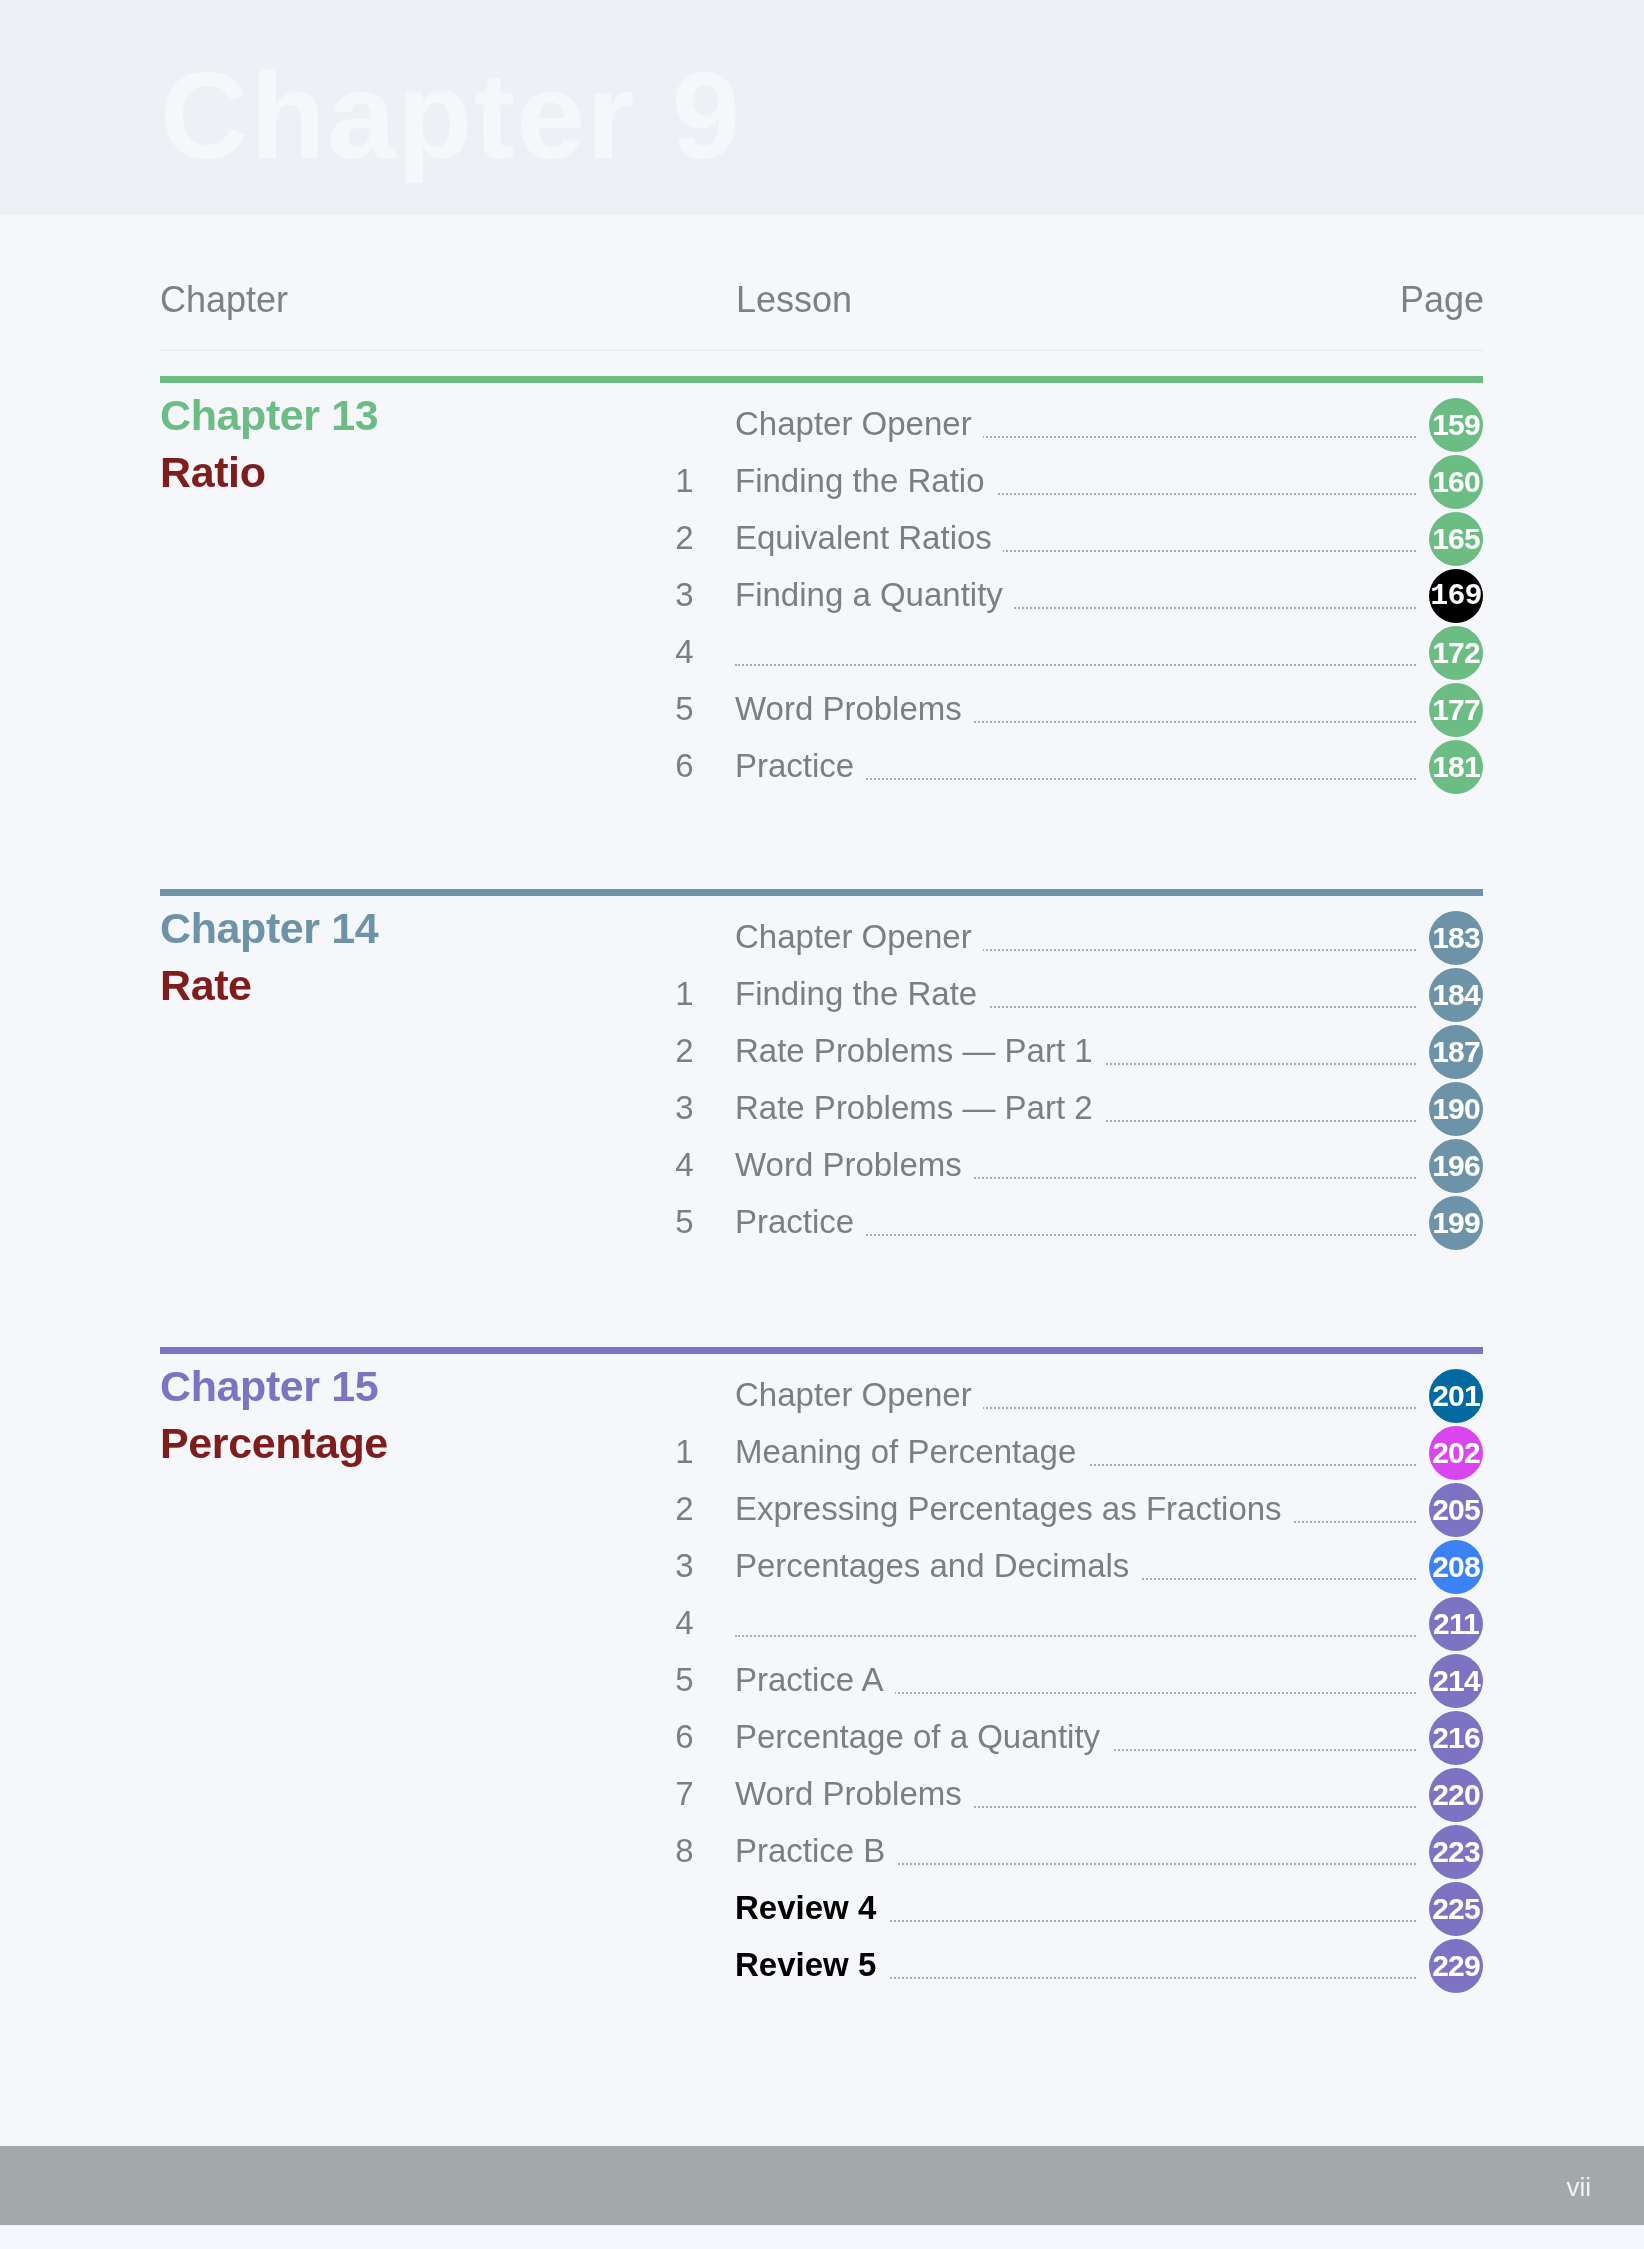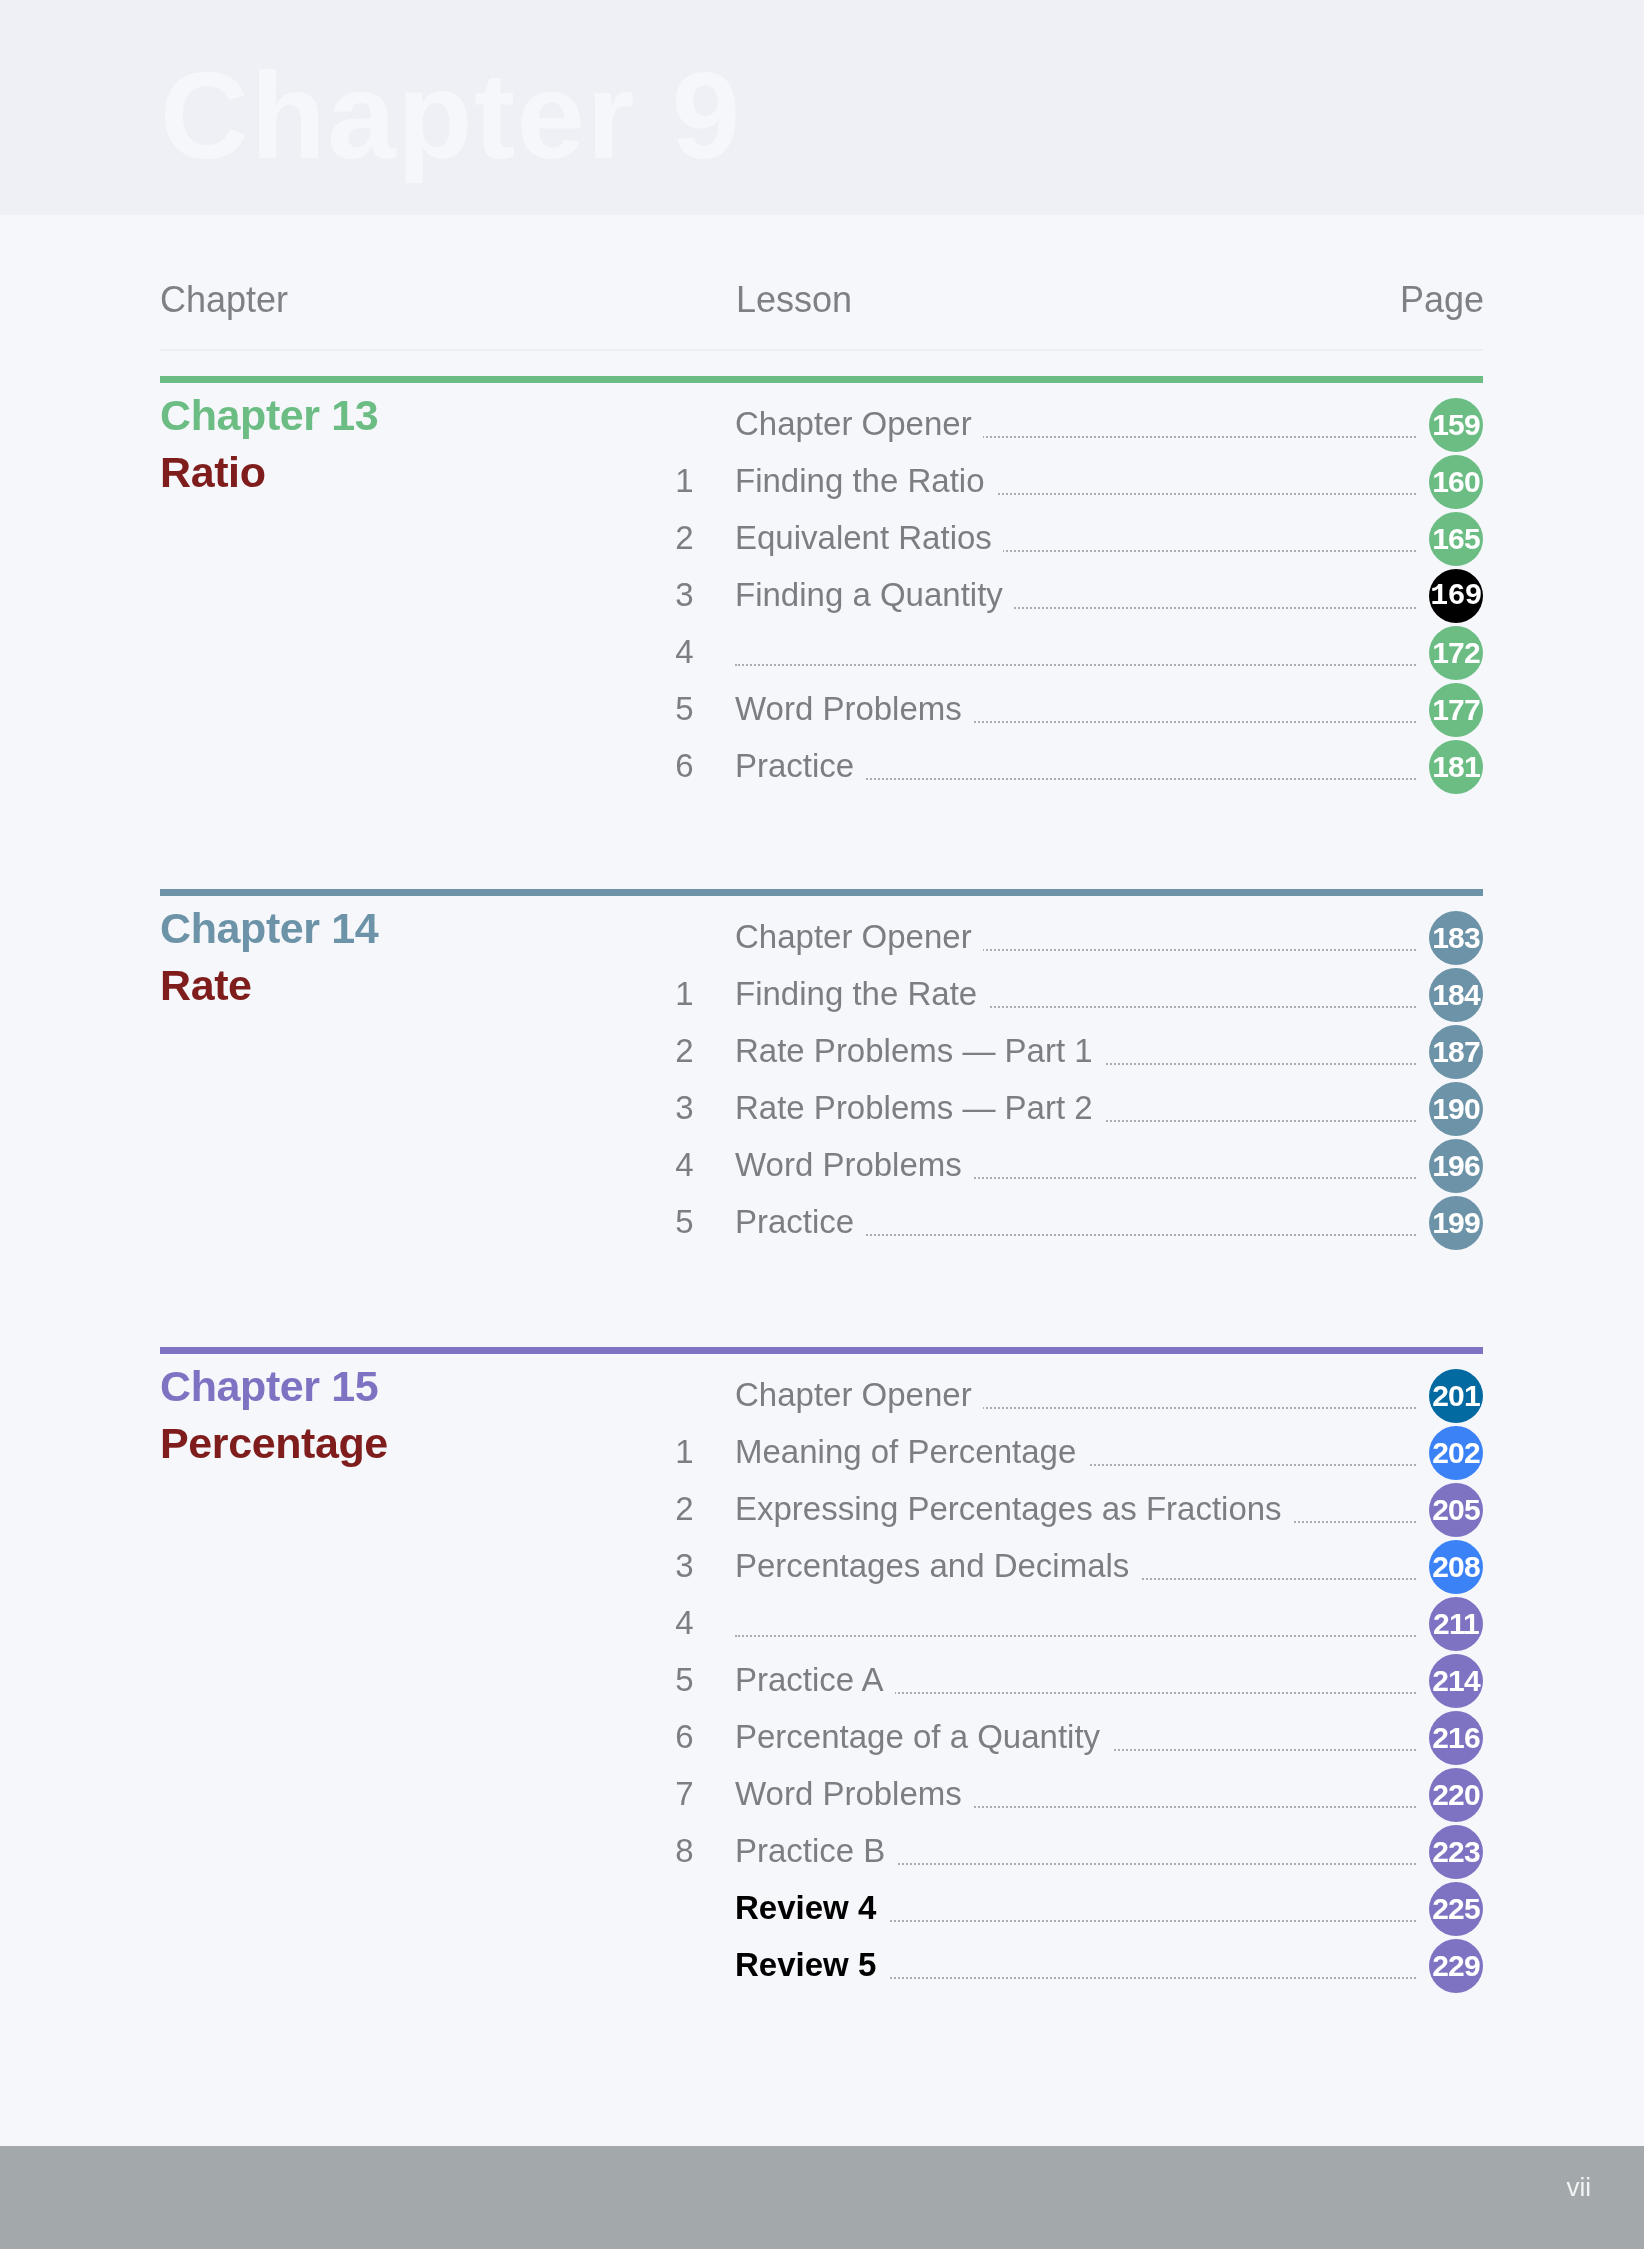--- a/index.html
+++ b/index.html
@@ -58,21 +58,21 @@
   }
   .row .badge {
     position:absolute; right:0; top:1.6px;
     width:54px; height:54px; border-radius:50%;
     color:#ffffff; font-size:30px; font-weight:bold;
     display:flex; align-items:center; justify-content:center;
     letter-spacing:-0.8px;
   }
 
   .footer {
-    position:absolute; left:0; top:2146px; width:1644px; height:104px;
+    position:absolute; left:0; top:2146px; width:1644px; height:79px;
     background:#a3a8ab;
   }
   .footer .folio {
     position:absolute; right:53px; top:26px; font-size:26px; color:#f2f3f4;
   }
 </style>
 </head>
 <body>
 
 <div class="top-band">
@@ -186,21 +186,21 @@
     <div class="row">
         <span class="num"></span>
         <span class="leader"></span>
         <span class="title">Chapter Opener</span>
         <span class="badge" style="background:#0369a1;">201</span>
       </div>
     <div class="row">
         <span class="num">1</span>
         <span class="leader"></span>
         <span class="title">Meaning of Percentage</span>
-        <span class="badge" style="background:#3b82f6;">202</span>
+        <span class="badge" style="background:#d946ef;">202</span>
       </div>
     <div class="row">
         <span class="num">2</span>
         <span class="leader"></span>
         <span class="title">Expressing Percentages as Fractions</span>
         <span class="badge" style="background:#7d73c2;">205</span>
       </div>
     <div class="row">
         <span class="num">3</span>
         <span class="leader"></span>

